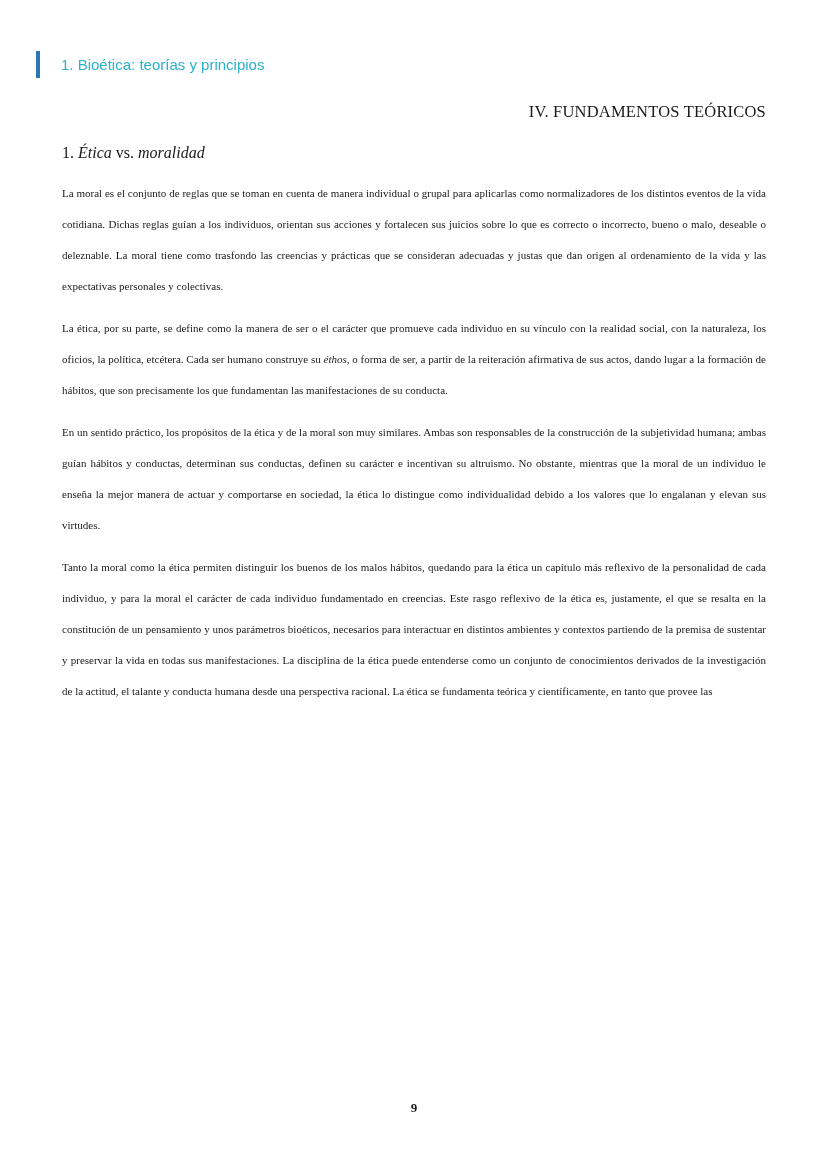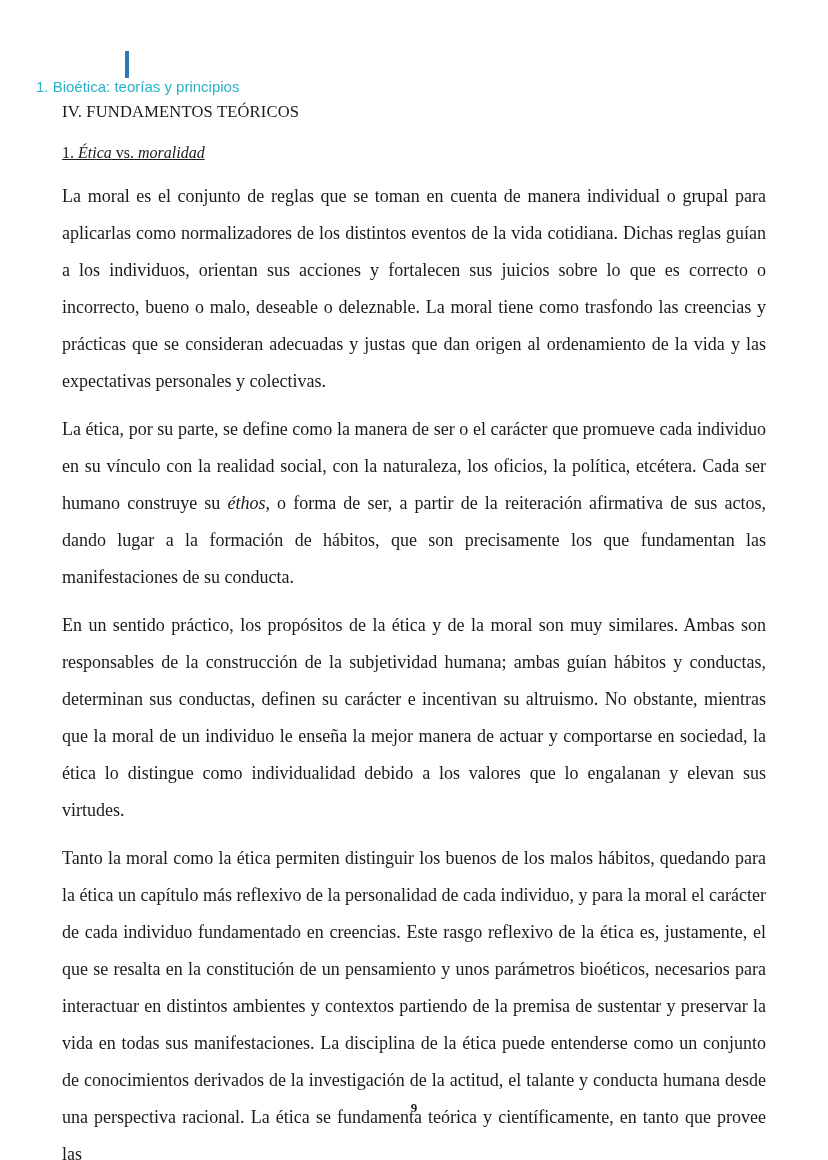--- a/index.html
+++ b/index.html
@@ -12,21 +12,20 @@
     font-family: "Liberation Serif", serif;
     color: #1a1a1a;
     overflow: hidden;
   }
   .chapter-header {
     position: absolute;
     top: 51px;
     left: 36px;
     display: flex;
     align-items: center;
-    flex-direction: column;
   }
   .accent-bar {
     width: 4px;
     height: 27px;
     background: #2e75b6;
     margin-right: 21px;
     flex: 0 0 auto;
   }
   .chapter-title {
     font-family: "Liberation Sans", sans-serif;
@@ -36,36 +35,35 @@
   }
   .content {
     position: absolute;
     left: 62px;
     right: 62px;
     top: 98px;
   }
   .doc-title {
     font-size: 16.5px;
     font-weight: normal;
-    text-align: left;
+    text-align: right;
     line-height: 27px;
     margin: 0 0 14px 0;
     letter-spacing: 0.2px;
   }
   .section-heading {
     font-size: 16px;
     font-weight: normal;
     line-height: 27px;
     margin: 0 0 12px 0;
     text-align: left;
-    text-decoration: underline;
   }
   .para {
-    font-size: 18px;
-    line-height: 37px;
+    font-size: 11px;
+    line-height: 31px;
     text-align: justify;
     margin: 0 0 11px 0;
   }
   .para em, .section-heading em { font-style: italic; }
   .footer {
     position: absolute;
     left: 0;
     right: 0;
     bottom: 44px;
     text-align: center;

